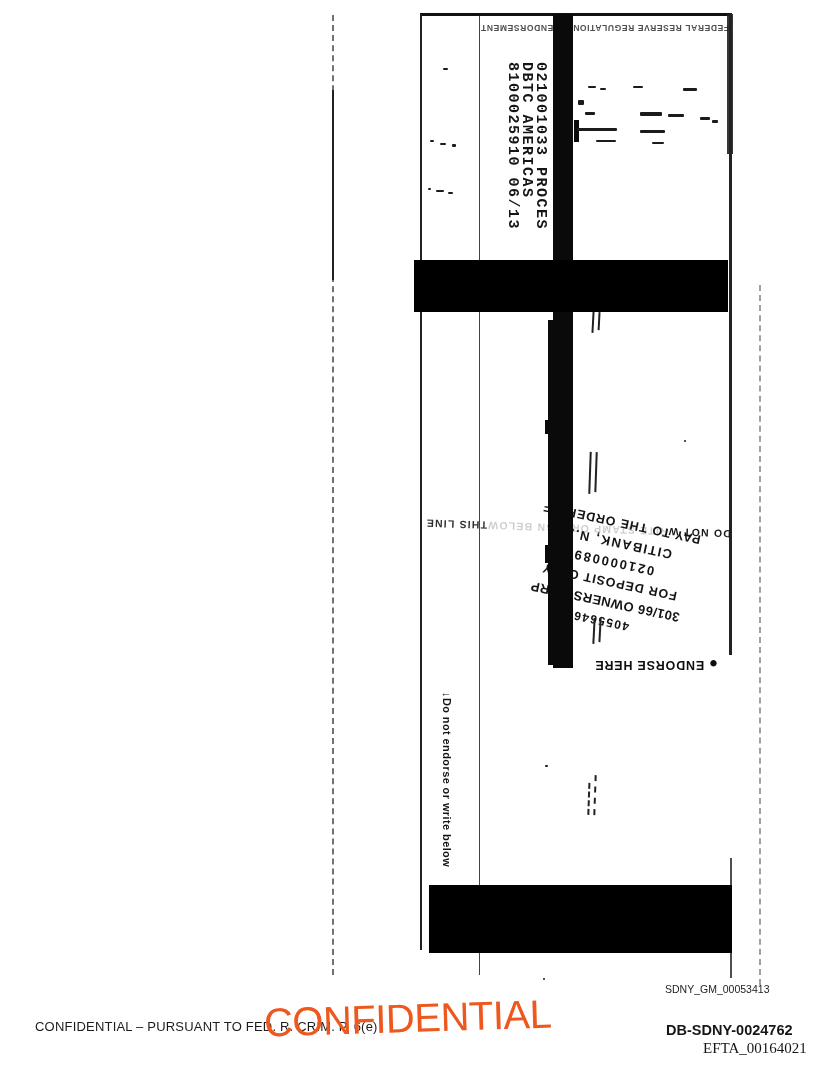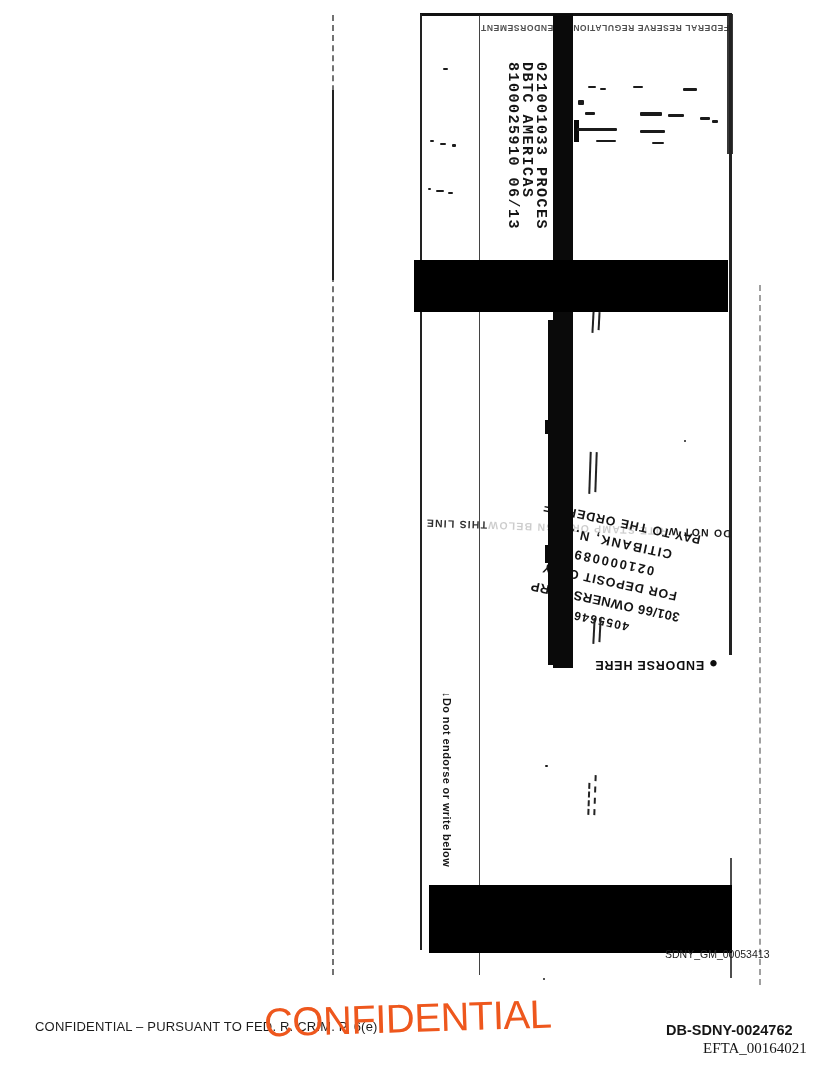--- a/index.html
+++ b/index.html
@@ -50,21 +50,21 @@
   .fold{position:absolute;display:flex;gap:4px;}
   .fold i{display:block;width:2px;background:#222;}
   .fold.dashed i{background:none;border-left:2px dashed #222;width:0;}
   
   .nz{position:absolute;background:#1b1b1b;border-radius:1px;}
   
   .legend{position:absolute;left:35px;top:1019px;font-size:13px;color:#1c1c1c;
     letter-spacing:.2px;white-space:nowrap;}
   .conf-stamp{position:absolute;left:264px;top:996px;font-size:40px;
     letter-spacing:-.5px;transform:rotate(-1.8deg);font-weight:400;white-space:nowrap;}
-  .bates-sdny{position:absolute;left:665px;top:948px;font-size:10.5px;color:#222;white-space:nowrap;}
+  .bates-sdny{position:absolute;left:665px;top:983px;font-size:10.5px;color:#222;white-space:nowrap;}
   .bates-db{position:absolute;left:666px;top:1022px;font-size:14.5px;font-weight:600;color:#161616;white-space:nowrap;}
   .bates-efta{position:absolute;left:703px;top:1040px;font-family:"Liberation Serif",serif;
     font-size:15px;color:#161616;white-space:nowrap;}
 </style>
 </head>
 <body>
 
 <div id="page">
 
   <div class="vdash" style="left:332px;top:15px;height:960px;"></div>

